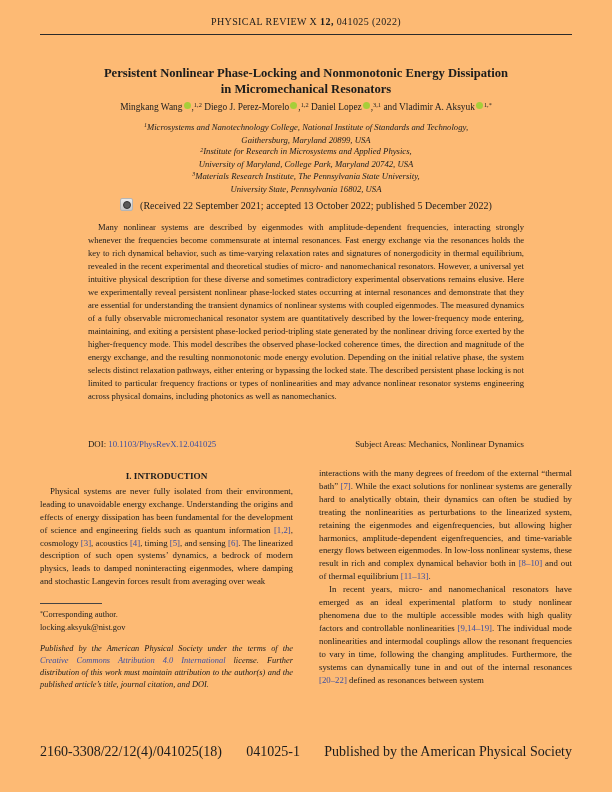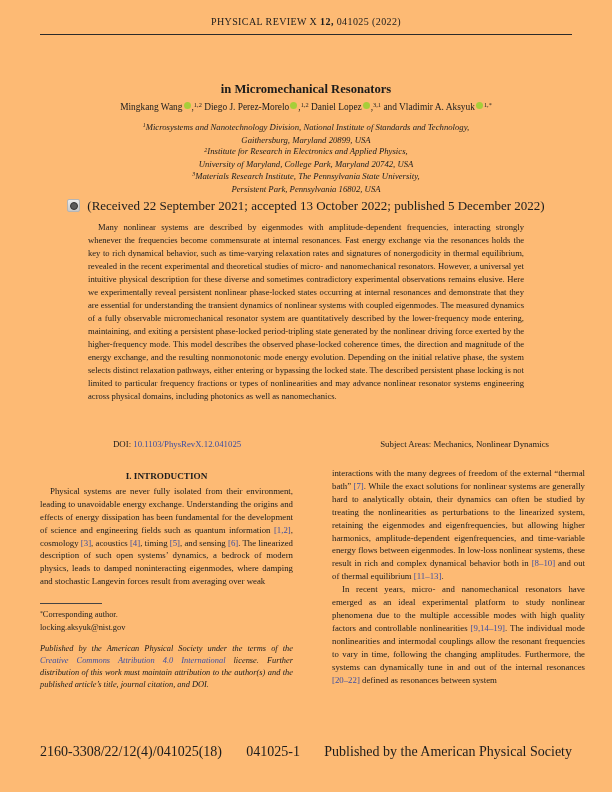--- a/index.html
+++ b/index.html
@@ -29,45 +29,45 @@
     width:7px;height:7px;border-radius:50%;background:#a6ce39;margin:0 1px;
     position:relative;top:-1px;
   }
   
   .affils{
     position:absolute;top:122px;left:40px;right:40px;text-align:center;
     font-style:italic;font-size:8.7px;line-height:11.7px;
   }
   
   .received{
-    position:absolute;top:198px;left:40px;right:40px;text-align:center;font-size:13px;
+    position:absolute;top:198px;left:40px;right:40px;text-align:center;font-size:10px;
   }
   .crossmark-icon{
     width:11px;height:11px;border-radius:2px;border:1px solid #b5b5b5;
     background:linear-gradient(#ececec,#c8c8c8);position:relative;margin-right:7px;
     vertical-align:-2px;
   }
   .crossmark-icon::after{
     content:"";position:absolute;left:2px;top:2px;width:6px;height:6px;border-radius:50%;
     background:#5a5a5a;border:0.5px solid #333;
   }
   
   .abstract{
     position:absolute;top:221px;left:88px;width:436px;
     font-size:8.6px;line-height:13px;text-align:justify;text-indent:10px;
   }
   .doi-line{
     position:absolute;top:439px;left:88px;width:436px;display:flex;
-    justify-content:space-between;font-size:8.8px;margin-left:25px;
+    justify-content:space-between;font-size:8.8px;
   }
   .link, .cite{color:#3d4fa1;text-decoration:none;cursor:pointer;}
   
   .col{position:absolute;top:467px;font-size:8.8px;line-height:12.9px;text-align:justify;}
   .col-left{left:40px;width:253px;}
-  .col-right{left:319px;width:253px;margin-left:13px;}
+  .col-right{left:319px;width:253px;}
   .sec-heading{text-align:center;font-weight:bold;font-size:9.2px;margin:3px 0 2px 0;}
   .para{margin:0;}
   .indent{text-indent:10px;}
   
   .foot-rule{width:62px;border:0;border-top:1px solid #444;margin:15px 0 5px 0;}
   .footnote{font-size:8.4px;line-height:11.6px;text-align:left;}
   .license{
     margin-top:10px;font-style:italic;font-size:8.4px;line-height:12px;text-align:justify;
   }
   
@@ -77,33 +77,33 @@
   }
 </style>
 </head>
 <body>
 
 <div class="page">
 
   <div class="jheader"><span>PHYSICAL REVIEW X </span><span class="bold">12,</span><span> 041025 (2022)</span></div>
 
   <div class="title">
-    <br>
+    <span>Persistent Nonlinear Phase-Locking and Nonmonotonic Energy Dissipation</span><br>
     <span>in Micromechanical Resonators</span>
   </div>
 
   <div class="byline"><span>Mingkang Wang</span><span class="inline-icon orcid-icon"></span><span>,</span><span class="sup">1,2</span><span> Diego J. Perez-Morelo</span><span class="inline-icon orcid-icon"></span><span>,</span><span class="sup">1,2</span><span> Daniel Lopez</span><span class="inline-icon orcid-icon"></span><span>,</span><span class="sup">3,1</span><span> and Vladimir A. Aksyuk</span><span class="inline-icon orcid-icon"></span><span class="sup">1,*</span></div>
 
   <div class="affils">
-    <div><span class="sup">1</span><span>Microsystems and Nanotechnology Division, National Institute of Standards and Technology,</span></div>
+    <div><span class="sup">1</span><span>Microsystems and Nanotechnology College, National Institute of Standards and Technology,</span></div>
     <div><span>Gaithersburg, Maryland 20899, USA</span></div>
-    <div><span class="sup">2</span><span>Institute for Research in Electronics and Applied Physics,</span></div>
+    <div><span class="sup">2</span><span>Institute for Research in Microsystems and Applied Physics,</span></div>
     <div><span>University of Maryland, College Park, Maryland 20742, USA</span></div>
     <div><span class="sup">3</span><span>Materials Research Institute, The Pennsylvania State University,</span></div>
-    <div><span>Persistent Park, Pennsylvania 16802, USA</span></div>
+    <div><span>University State, Pennsylvania 16802, USA</span></div>
   </div>
 
   <div class="received">
     <span class="inline-icon crossmark-icon"></span><span>(Received 22 September 2021; accepted 13 October 2022; published 5 December 2022)</span>
   </div>
 
   <div class="abstract">Many nonlinear systems are described by eigenmodes with amplitude-dependent frequencies, interacting strongly whenever the frequencies become commensurate at internal resonances. Fast energy exchange via the resonances holds the key to rich dynamical behavior, such as time-varying relaxation rates and signatures of nonergodicity in thermal equilibrium, revealed in the recent experimental and theoretical studies of micro- and nanomechanical resonators. However, a universal yet intuitive physical description for these diverse and sometimes contradictory experimental observations remains elusive. Here we experimentally reveal persistent nonlinear phase-locked states occurring at internal resonances and demonstrate that they are essential for understanding the transient dynamics of nonlinear systems with coupled eigenmodes. The measured dynamics of a fully observable micromechanical resonator system are quantitatively described by the lower-frequency mode entering, maintaining, and exiting a persistent phase-locked period-tripling state generated by the nonlinear driving force exerted by the higher-frequency mode. This model describes the observed phase-locked coherence times, the direction and magnitude of the energy exchange, and the resulting nonmonotonic mode energy evolution. Depending on the initial relative phase, the system selects distinct relaxation pathways, either entering or bypassing the locked state. The described persistent phase locking is not limited to particular frequency fractions or types of nonlinearities and may advance nonlinear resonator systems engineering across physical domains, including photonics as well as nanomechanics.</div>
 
   <div class="doi-line">
     <span><span>DOI: </span><span class="link">10.1103/PhysRevX.12.041025</span></span>

